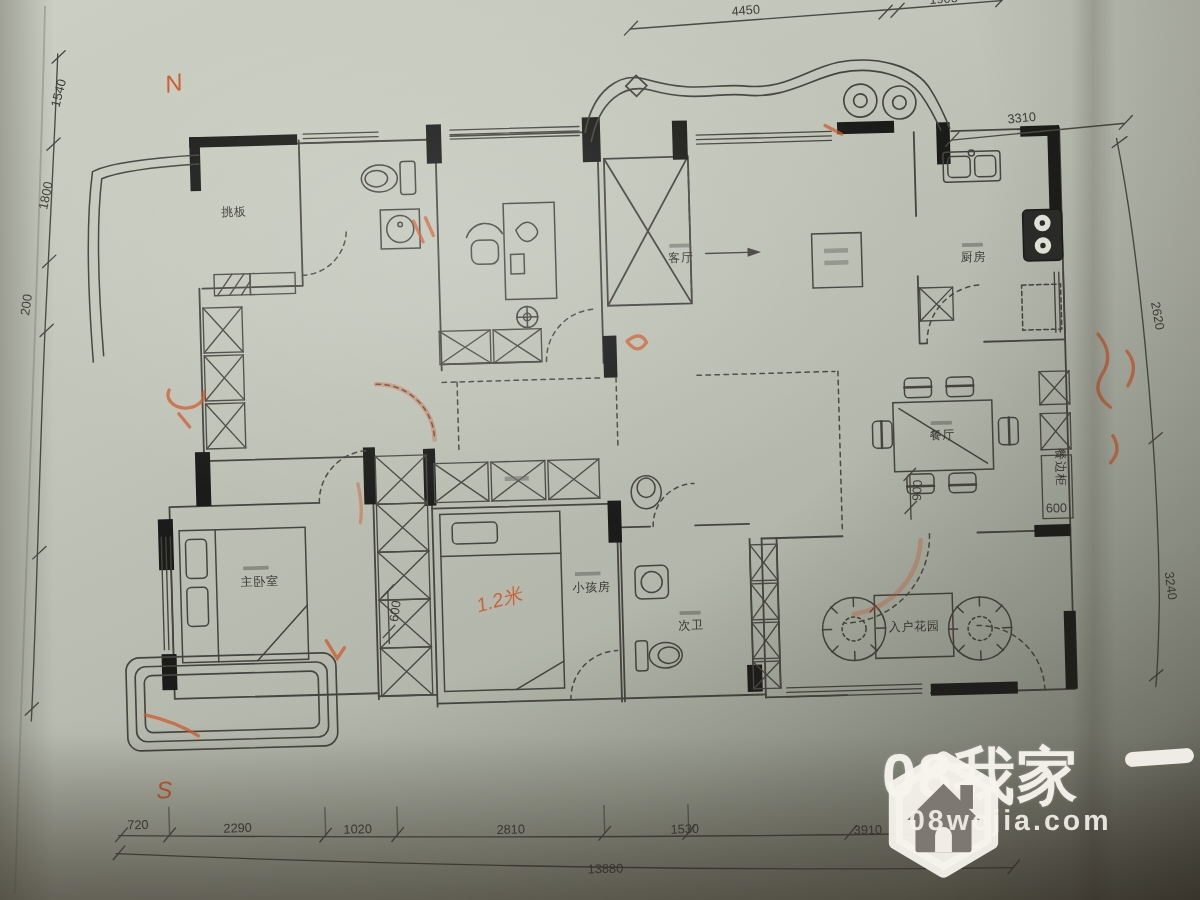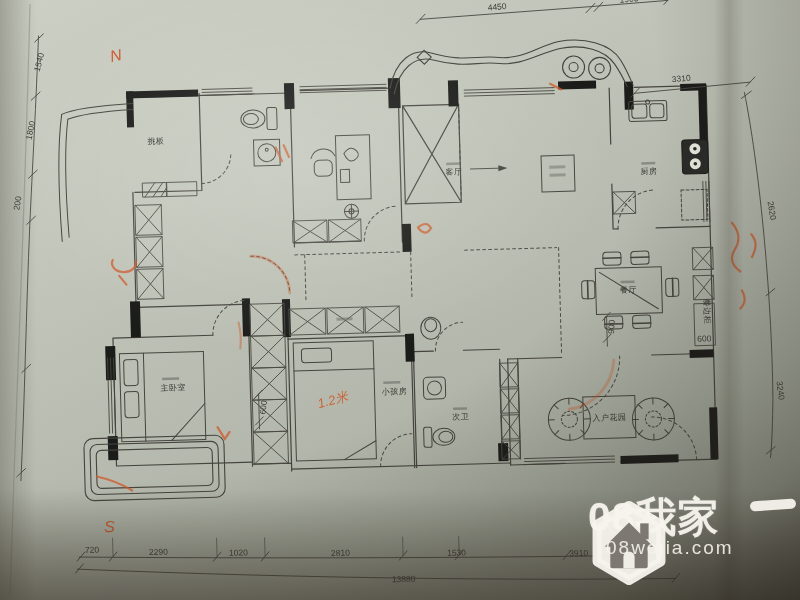--- a/index.html
+++ b/index.html
@@ -11,21 +11,21 @@
   .ov-light{background:radial-gradient(55% 45% at 38% 28%, rgba(255,255,255,0.16), rgba(255,255,255,0) 70%);}
   .ov-vig{background:radial-gradient(135% 125% at 12% 15%, rgba(0,0,0,0) 52%, rgba(46,40,31,0.38) 82%, rgba(33,28,21,0.78) 100%);}
   .ov-bottom{top:auto;height:110px;bottom:0;background:linear-gradient(rgba(60,52,40,0), rgba(52,45,35,0.5));}
   .ov-fold{left:714px;width:30px;background:linear-gradient(90deg,rgba(0,0,0,0),rgba(64,60,50,0.20),rgba(0,0,0,0));}
   .ov-edge{width:36px;background:linear-gradient(90deg,rgba(70,66,56,0.32),rgba(0,0,0,0));}
   .watermark{position:absolute;left:586px;top:496px;width:214px;height:100px;color:rgba(246,243,236,0.95);}
   .wm-row{display:flex;align-items:center;}
   .wm-icon{flex:0 0 auto;margin-top:2px;}
   .wm-text{margin-left:2px;}
   .wm-brand{font-size:41px;font-weight:bold;letter-spacing:1px;line-height:1.05;text-shadow:0 0 2px rgba(255,255,255,0.25);}
-  .wm-site{font-size:19px;letter-spacing:2px;font-weight:normal;opacity:0.95;margin:-2px 0 16px 18px;}
+  .wm-site{font-size:19px;letter-spacing:2px;font-weight:bold;opacity:0.95;margin:-2px 0 16px 18px;}
   .wm-bar{position:absolute;right:4px;top:4px;width:46px;height:10px;border-radius:5px;background:rgba(246,243,236,0.95);transform:rotate(-4deg);}
   text{font-family:"Liberation Sans",sans-serif;fill:#3c3b35;}
   .dimtxt{font-size:8.5px;fill:#3e3d37;}
   .lbl{font-size:8px;fill:#35342e;letter-spacing:0.5px;}
   .hand{fill:#cf5a2c;font-style:italic;}
 </style>
 </head>
 <body>
 
 <div class="photo">

